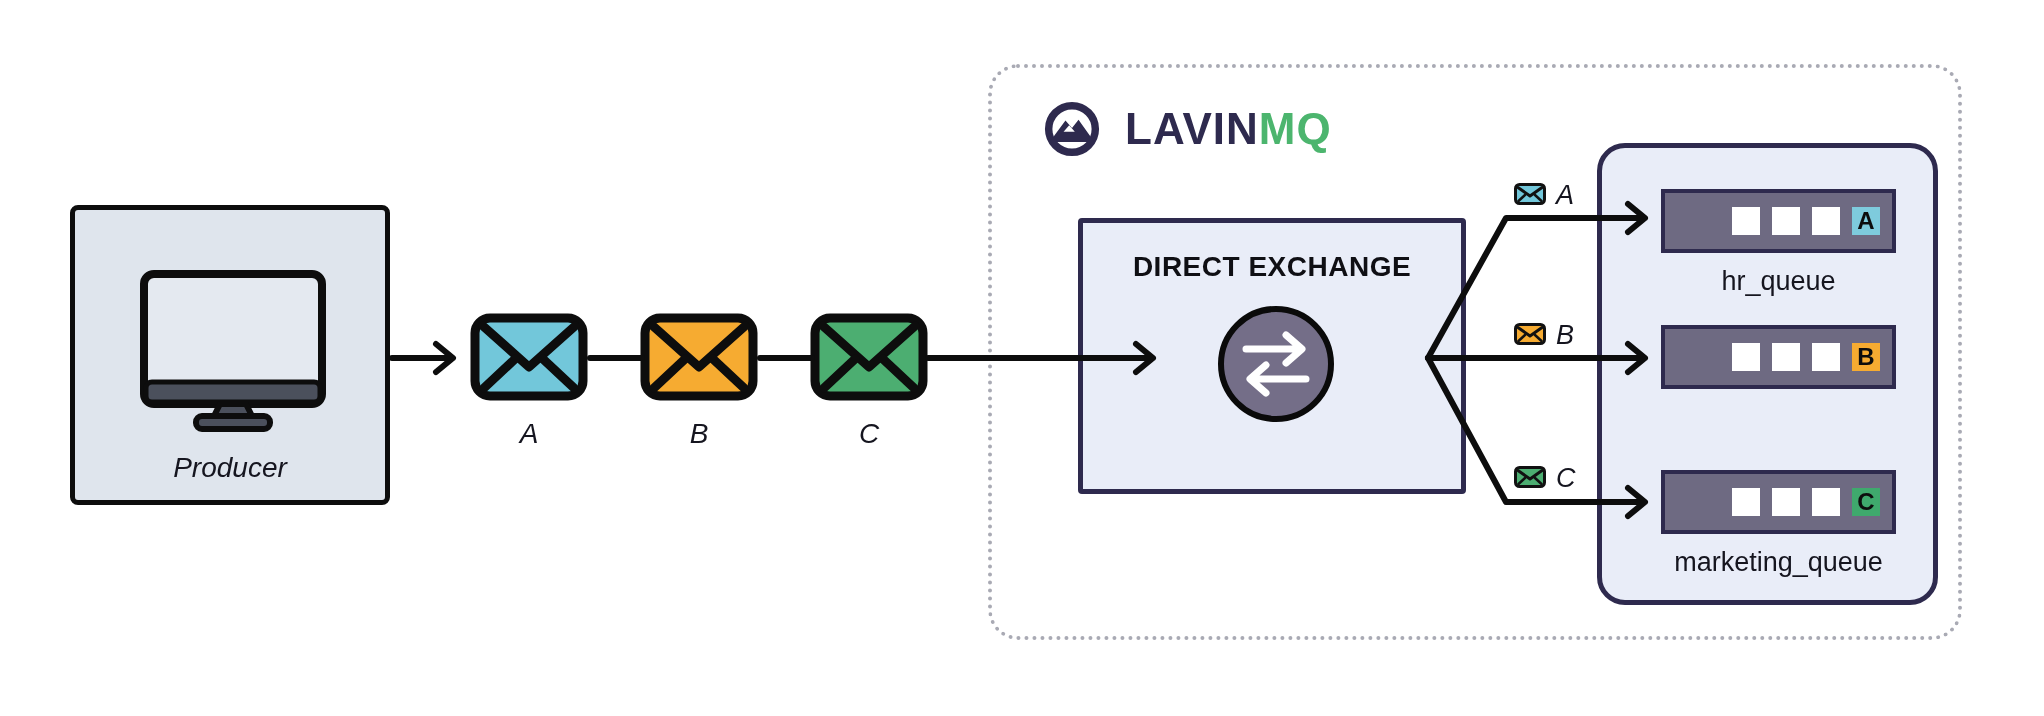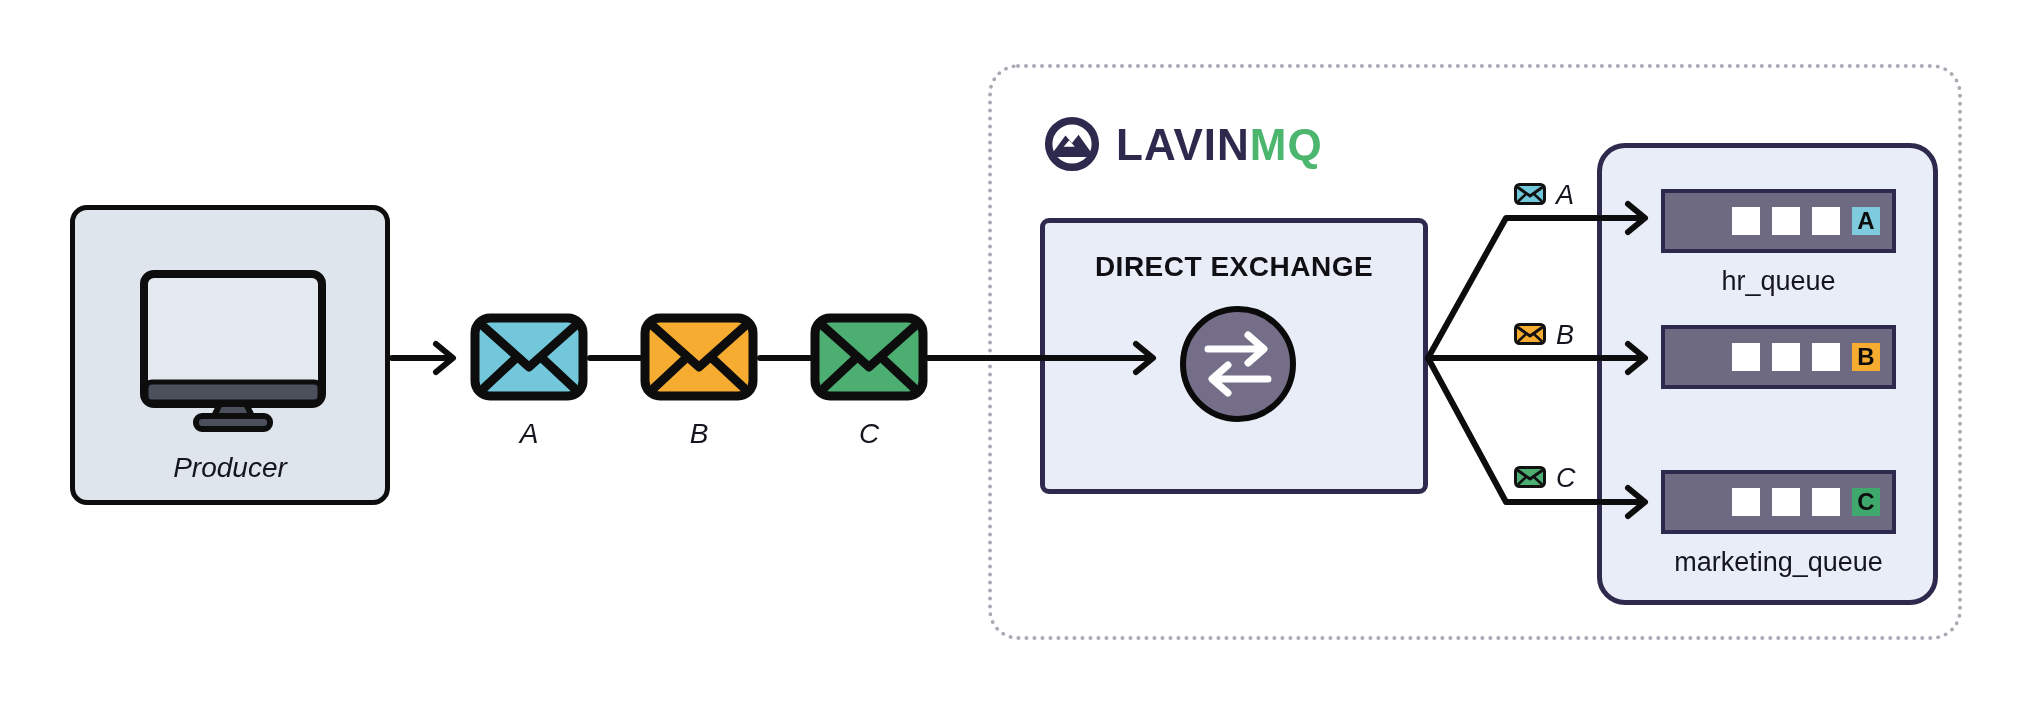--- a/index.html
+++ b/index.html
@@ -5,21 +5,21 @@
   html,body{margin:0;padding:0;background:#ffffff;}
   .canvas{
     position:relative;width:2044px;height:716px;background:#ffffff;overflow:hidden;
     font-family:"Liberation Sans", sans-serif;color:#15151f;
   }
   .overlay{position:absolute;left:0;top:0;width:2044px;height:716px;z-index:10;pointer-events:none;}
 
   
   .producer-box{
     position:absolute;left:70px;top:205px;width:320px;height:300px;
-    background:#dfe5ed;border:5px solid #0d0d0d;border-radius:17px;box-sizing:border-box;
+    background:#dfe5ed;border:5px solid #0d0d0d;border-radius:8px;box-sizing:border-box;
   }
   .monitor{position:absolute;left:63px;top:58px;}
   .producer-label{position:absolute;left:0;top:242px;width:100%;text-align:center;
     font-style:italic;font-size:28px;color:#15151f;}
 
   
   .envelope{position:absolute;width:118px;height:88px;z-index:4;}
   .env-a{left:470px;top:313px;}
   .env-b{left:640px;top:313px;}
   .env-c{left:810px;top:313px;}
@@ -27,29 +27,29 @@
     font-style:italic;font-size:28px;color:#15151f;}
   .msg-label.a{left:470px;} .msg-label.b{left:640px;} .msg-label.c{left:810px;}
 
   
   .broker-container{
     position:absolute;left:988px;top:64px;width:974px;height:576px;
     border:4px dotted #a9aab4;border-radius:30px;box-sizing:border-box;background:transparent;
   }
 
   
-  .logo{position:absolute;left:1044px;top:116px;display:flex;gap:16px;}
+  .logo{position:absolute;left:1044px;top:100px;display:flex;align-items:center;gap:25px;}
   .logo-text{font-size:44px;font-weight:800;letter-spacing:1px;line-height:58px;}
   .logo-primary{color:#2e2a4e;}
   .logo-secondary{color:#4cb56e;}
 
   
   .exchange-box{
-    position:absolute;left:1040px;top:218px;width:388px;height:276px;
-    background:#e9edf8;border:5px solid #2e2a4e;border-radius:9px;box-sizing:border-box;
+    position:absolute;left:1078px;top:218px;width:388px;height:276px;
+    background:#e9edf8;border:5px solid #2e2a4e;border-radius:4px;box-sizing:border-box;
   }
   .exchange-title{margin-top:28px;text-align:center;font-weight:bold;font-size:28px;
     letter-spacing:0.5px;color:#0f0f14;}
   .exchange-icon{position:absolute;left:131px;top:79px;}
 
   
   .queues-box{
     position:absolute;left:1597px;top:143px;width:341px;height:462px;
     background:#e9edf8;border:5px solid #2e2a4e;border-radius:28px;box-sizing:border-box;
   }

